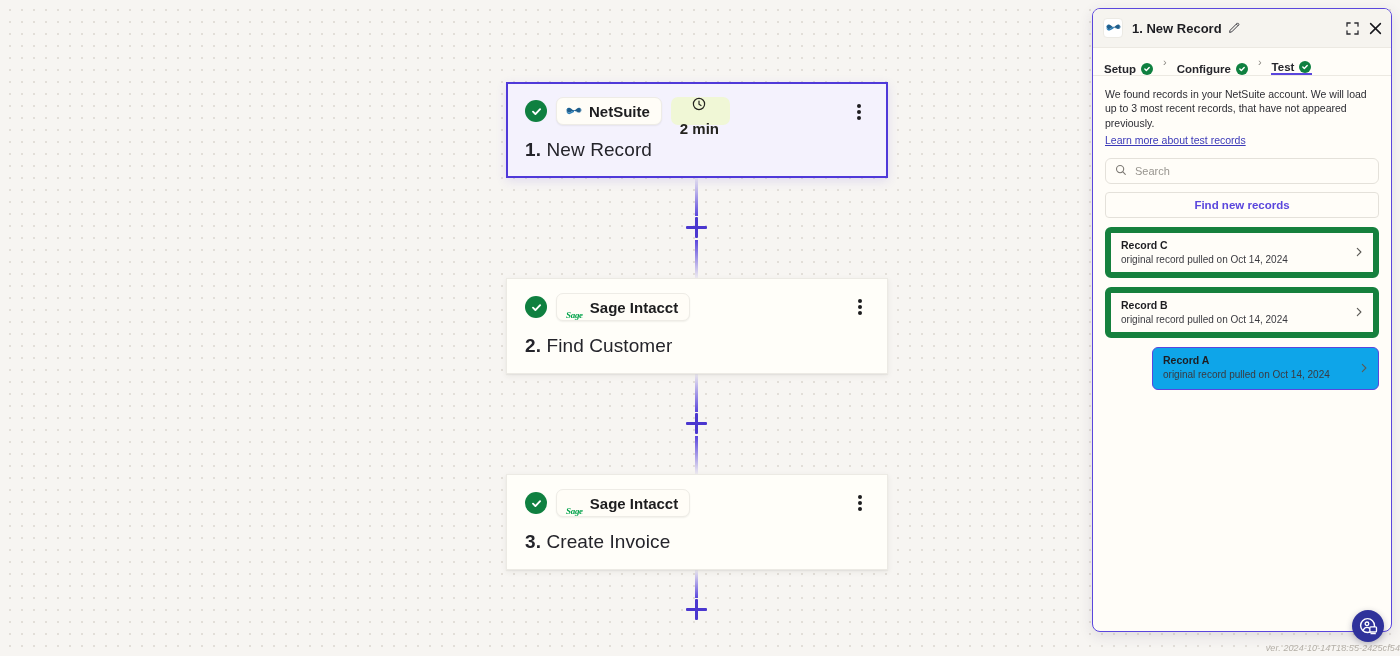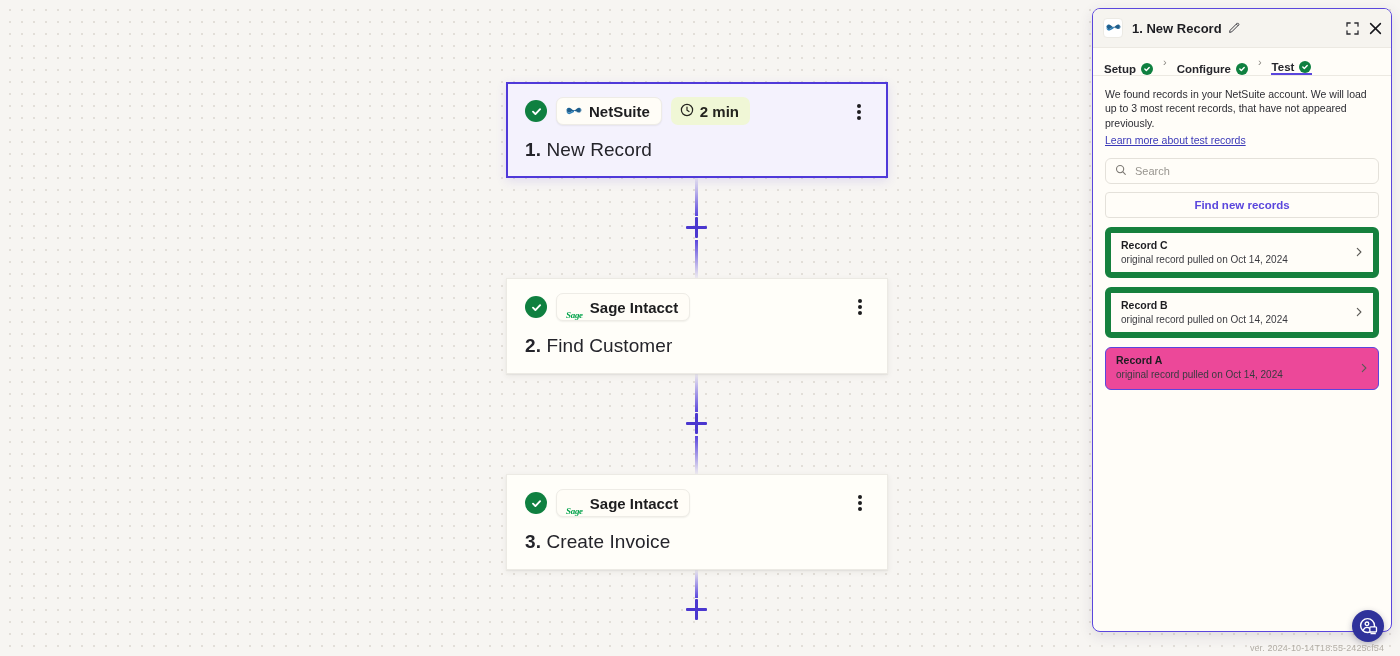--- a/index.html
+++ b/index.html
@@ -83,20 +83,21 @@
     align-items: center;
     gap: 6px;
     height: 28px;
     padding: 0 11px 0 9px;
     background: #f0f7d6;
     border-radius: 7px;
     font-size: 15px;
     font-weight: bold;
     color: #24241f;
     white-space: nowrap;
+    flex-direction: column;
   }
 
   .kebab {
     position: absolute;
     top: 18px; right: 18px;
     width: 18px; height: 20px;
     display: flex; flex-direction: column;
     align-items: center; justify-content: space-between;
     padding: 2px 0;
     cursor: pointer;
@@ -293,21 +294,22 @@
     margin-top: 9px;
     min-height: 43px;
     border: 6px solid #15803d;
     border-radius: 6px;
     background: #fffdf8;
     padding: 6px 24px 7px 10px;
     cursor: pointer;
   }
   .record.selected {
     border: 1.5px solid #5a46dd;
-    background: #ec4899;
+    background: #0ea5e9;
+    margin-left: 47px;
   }
   .record-name {
     font-size: 10.5px;
     font-weight: bold;
     color: #1d1d22;
   }
   .record-sub {
     margin-top: 3px;
     font-size: 10px;
     color: #3a3a40;
@@ -345,25 +347,26 @@
     width: 32px; height: 32px;
     border-radius: 50%;
     background: #2f329b;
     display: flex; align-items: center; justify-content: center;
     box-shadow: 0 2px 6px rgba(30,30,70,.3);
     cursor: pointer;
   }
 
   #version {
     position: absolute;
-    right: 16px;
+    right: 0;
     bottom: 3px;
     font-size: 9px;
     color: #b3aea6;
     letter-spacing: .1px;
+    font-style: italic;
   }
 
   .sage-mark {
     font-family: "Liberation Serif", serif;
     font-style: italic;
     font-weight: bold;
     font-size: 9px;
     color: #00a24a;
     letter-spacing: -.3px;
     line-height: 1;

